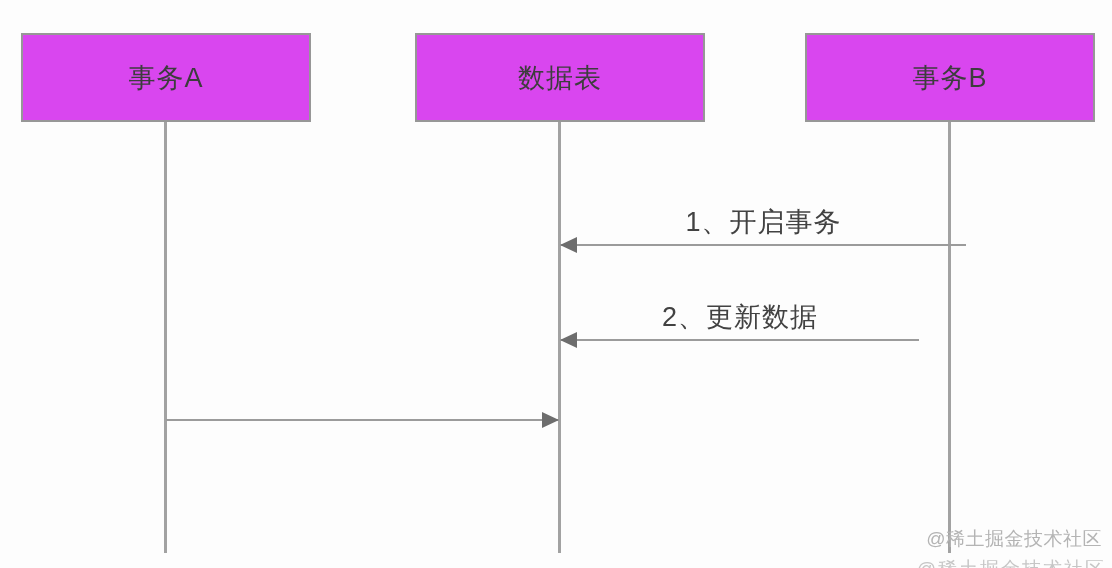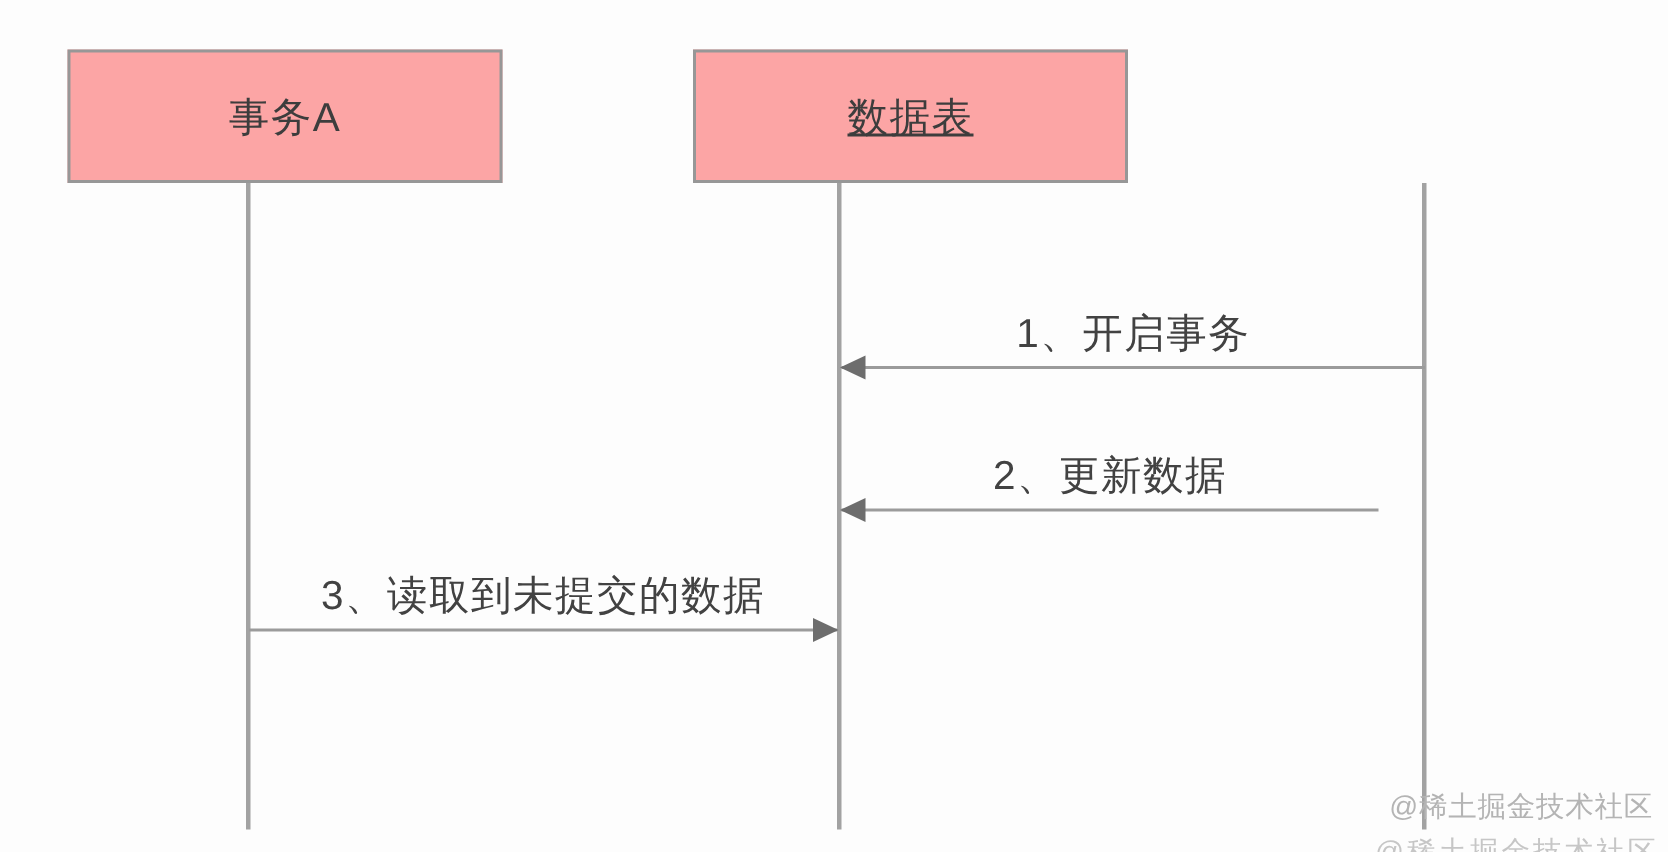--- a/index.html
+++ b/index.html
@@ -14,28 +14,27 @@
     background: #fdfdfd;
     overflow: hidden;
     font-family: "Liberation Sans", "DejaVu Sans", sans-serif;
   }
   .actor-box {
     position: absolute;
     top: 33px;
     width: 286px;
     height: 85px;
     border: 2px solid #979797;
-    background: #fca5a5;
+    background: #d946ef;
     display: flex;
     align-items: center;
     justify-content: center;
     font-size: 27px;
     color: #3d3d3d;
     letter-spacing: 1px;
-    margin-left: 24px;
   }
   .lifeline {
     position: absolute;
     top: 122px;
     width: 3px;
     height: 431px;
     background: #a2a2a2;
   }
   .msg {
     position: absolute;
@@ -100,43 +99,45 @@
 </style>
 </head>
 <body>
 
 <div id="page">
 
   <div class="actor-box" style="left:21px;">
     <span>事务A</span>
   </div>
 
-  <div class="actor-box" style="left:438px;text-decoration:underline;">
+  <div class="actor-box" style="left:415px;">
     <span>数据表</span>
   </div>
 
+  <div class="actor-box" style="left:805px;">
+    <span>事务B</span>
+  </div>
 
   <div class="lifeline" style="left:164px;"></div>
   <div class="lifeline" style="left:558px;"></div>
   <div class="lifeline" style="left:948px;"></div>
 
-  <div class="msg" style="left:561px; width:389px; top:206px;">
+  <div class="msg" style="left:561px; width:389px; top:206px;padding-left:16px;">
     <div class="msg-label">1、开启事务</div>
     <div class="msg-line"></div>
     <div class="ah ah-left"></div>
   </div>
 
   <div class="msg" style="left:561px; width:358px; top:301px;">
     <div class="msg-label">2、更新数据</div>
     <div class="msg-line"></div>
     <div class="ah ah-left"></div>
   </div>
 
   <div class="msg" style="left:166px; width:392px; top:381px;">
-    <div class="msg-label">3、读取到未提交的数据</div>
     <div class="msg-line"></div>
     <div class="ah ah-right"></div>
   </div>
 
 
   <div class="watermark">@稀土掘金技术社区</div>
 
   <div class="watermark-clipped">@稀土掘金技术社区</div>
 
 </div>

